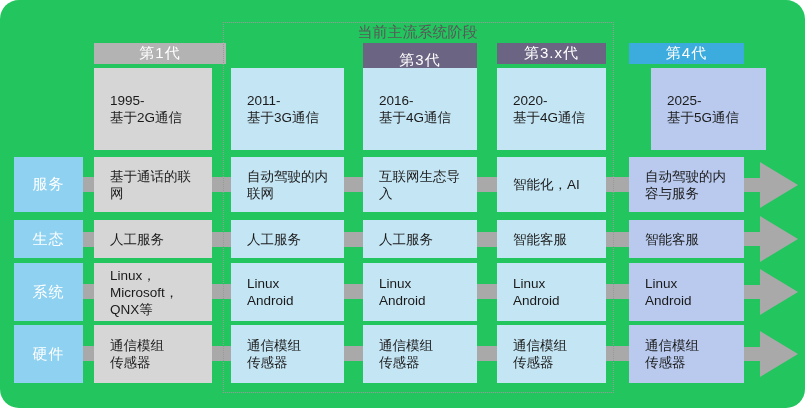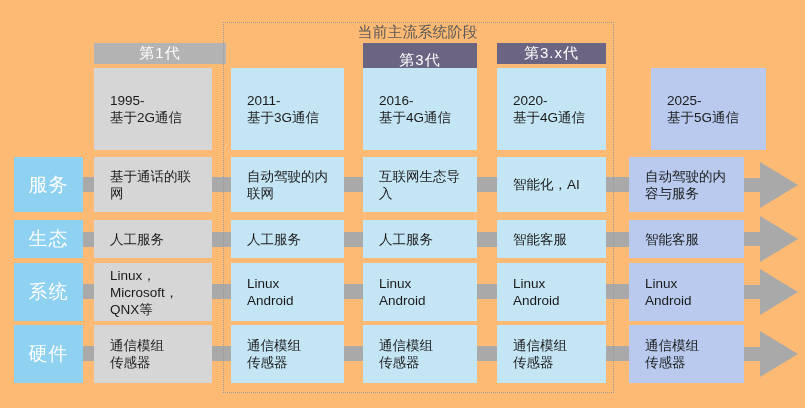--- a/index.html
+++ b/index.html
@@ -1,36 +1,37 @@
 <!DOCTYPE html>
 <html><head>
 <meta charset="utf-8">
 <style>
   html,body{margin:0;padding:0;background:#fff;}
   .canvas{
-    position:relative;width:805px;height:408px;background:#fdba74;overflow:hidden;
+    position:relative;width:805px;height:408px;background:#22c55e;overflow:hidden;
     font-family:"Liberation Sans","DejaVu Sans",sans-serif;
+    border-radius:19px;
   }
   .box{position:absolute;box-sizing:border-box;}
   
   .hdr{display:flex;align-items:center;justify-content:center;color:#ffffff;font-size:15px;letter-spacing:1px;}
   .t1h{background:#b3b3b3;}
   .t2h{background:#6b6482;}
   .t3h{background:#3cacdf;}
   
   .cell{
     display:flex;align-items:center;
     padding:4px 16px;font-size:13.5px;line-height:17px;color:#1a1a1a;
     white-space:pre-line;
   }
   .t1c{background:#d6d6d6;}
   .t2c{background:#c4e5f4;}
   .t3c{background:#b9caee;}
   
-  .lbl{display:flex;align-items:center;justify-content:center;background:#8fd1f0;color:#ffffff;font-size:19px;letter-spacing:1px;text-align:center;}
+  .lbl{display:flex;align-items:center;justify-content:center;background:#8fd1f0;color:#ffffff;font-size:15px;letter-spacing:1px;text-align:center;}
   
   .conn{position:absolute;height:15px;background:#a9a9a9;}
   
   .arrow{position:absolute;width:56px;height:46px;}
   .arrow .stub{position:absolute;left:0;top:16px;width:18px;height:14px;background:#a9a9a9;}
   .arrow .head{position:absolute;left:16px;top:0;width:0;height:0;
     border-top:23px solid transparent;border-bottom:23px solid transparent;border-left:38px solid #a9a9a9;}
   
   .frame{position:absolute;left:223px;top:22px;width:389px;height:369px;border:1px dotted #999999;pointer-events:none;z-index:5;}
   .title{position:absolute;left:223px;top:23px;width:389px;text-align:center;font-size:15px;color:#595959;z-index:6;}
@@ -39,20 +40,21 @@
 <body>
 
 <div class="canvas">
 
   <div class="frame"></div>
   <div class="title">当前主流系统阶段</div>
 
   <div class="box hdr t1h" style="left:94px;top:43px;width:132px;height:21px">第1代</div>
   <div class="box hdr t2h" style="left:363px;top:43px;width:114px;height:35px">第3代</div>
   <div class="box hdr t2h" style="left:497px;top:43px;width:109px;height:21px">第3.x代</div>
+  <div class="box hdr t3h" style="left:629px;top:43px;width:115px;height:21px">第4代</div>
 
   <div class="box cell t1c" style="left:94px;top:68px;width:118px;height:82px">1995-
 基于2G通信</div>
   <div class="box cell t2c" style="left:231px;top:68px;width:113px;height:82px">2011-
 基于3G通信</div>
   <div class="box cell t2c" style="left:363px;top:68px;width:114px;height:82px">2016-
 基于4G通信</div>
   <div class="box cell t2c" style="left:497px;top:68px;width:109px;height:82px">2020-
 基于4G通信</div>
   <div class="box cell t3c" style="left:651px;top:68px;width:115px;height:82px">2025-

